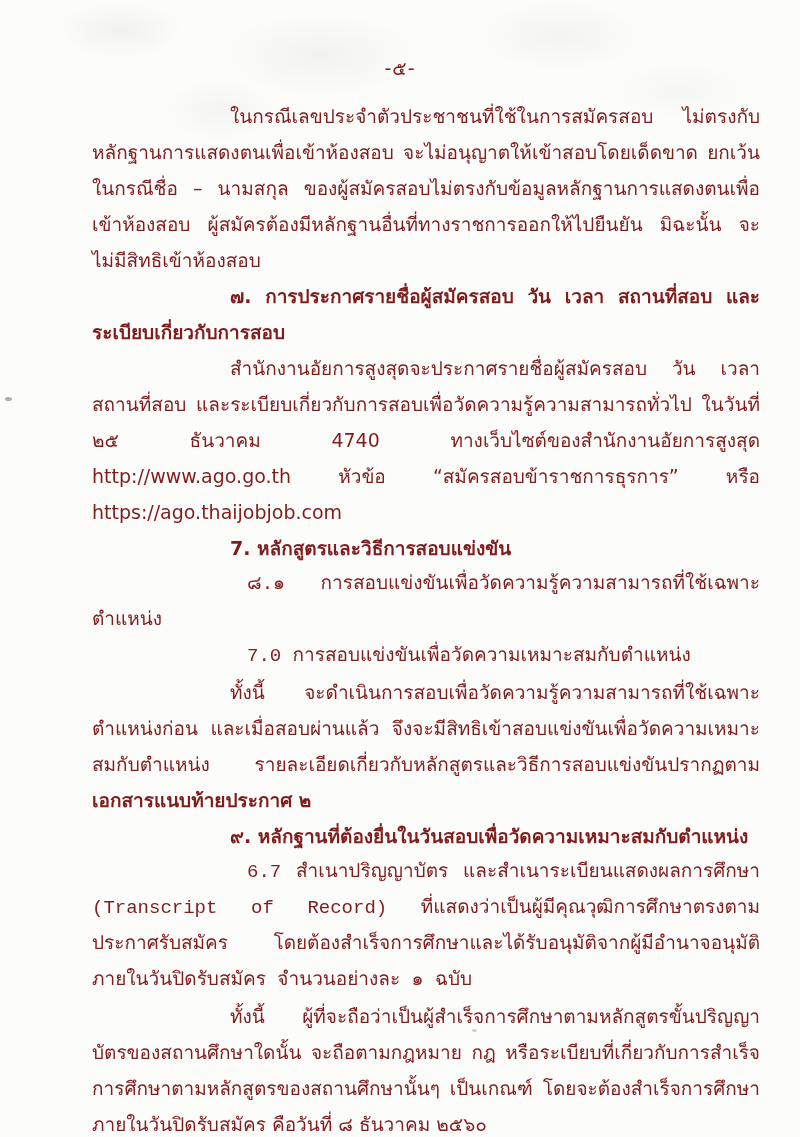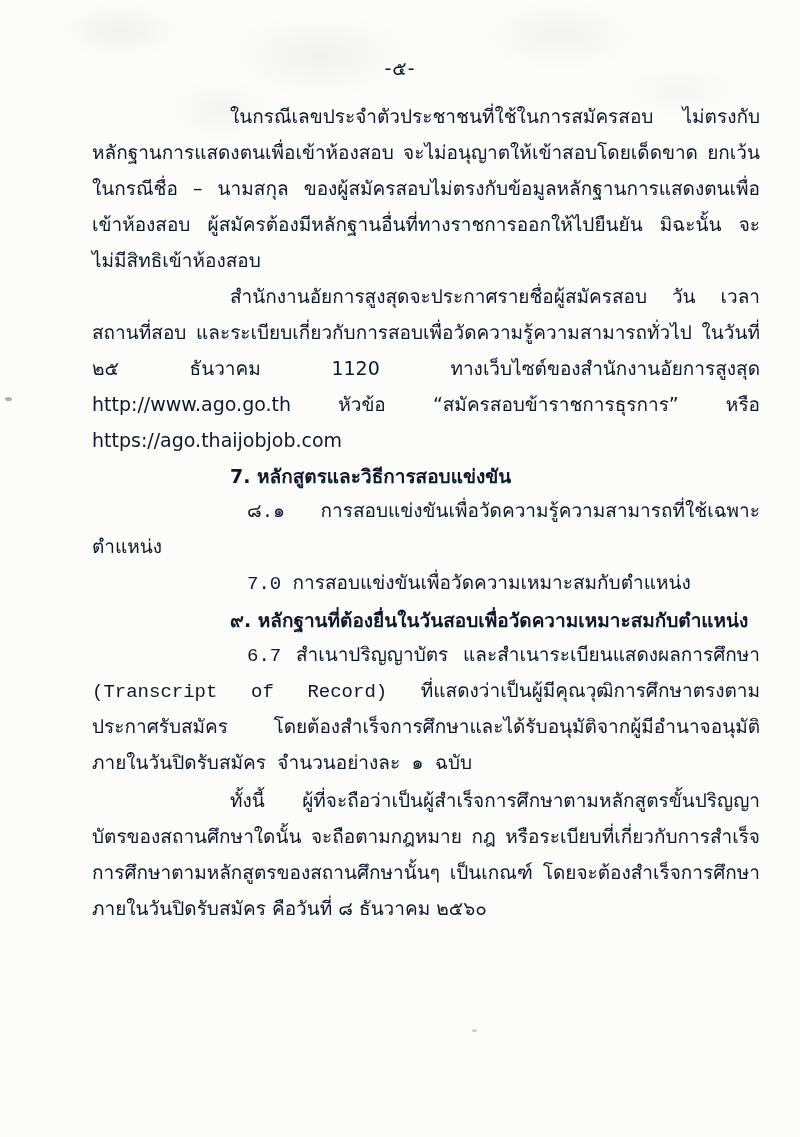--- a/index.html
+++ b/index.html
@@ -8,21 +8,21 @@
     background: #ffffff;
   }
   .page {
     position: relative;
     width: 800px;
     height: 1137px;
     margin: 0 auto;
     background: #fcfcfb;
     overflow: hidden;
     font-family: "DejaVu Sans", "Liberation Sans", sans-serif;
-    color: #0f172a;
+    color: #7f1d1d;
     box-sizing: border-box;
     padding-top: 50px;
   }
   
   .page::before {
     content: "";
     position: absolute;
     left: 0; top: 0; right: 0;
     height: 260px;
     pointer-events: none;
@@ -66,21 +66,23 @@
 <body>
 
 <div class="page">
   <div class="speck s1"></div>
   <div class="speck s2"></div>
 
   <p class="page-number">-๕-</p>
 
   <div class="doc-content">
       <p class="text-block para-indent"><span class="run">ในกรณีเลขประจำตัวประชาชนที่ใช้ในการสมัครสอบ ไม่ตรงกับหลักฐานการแสดงตนเพื่อเข้าห้องสอบ จะไม่อนุญาตให้เข้าสอบโดยเด็ดขาด ยกเว้น ในกรณีชื่อ – นามสกุล ของผู้สมัครสอบไม่ตรงกับข้อมูลหลักฐานการแสดงตนเพื่อเข้าห้องสอบ ผู้สมัครต้องมีหลักฐานอื่นที่ทางราชการออกให้ไปยืนยัน มิฉะนั้น จะไม่มีสิทธิเข้าห้องสอบ</span></p>
-      <p class="text-block para-indent"><span class="run">สำนักงานอัยการสูงสุดจะประกาศรายชื่อผู้สมัครสอบ วัน เวลา สถานที่สอบ และระเบียบเกี่ยวกับการสอบเพื่อวัดความรู้ความสามารถทั่วไป ในวันที่ ๒๕ ธันวาคม 1120 ทางเว็บไซต์ของสำนักงานอัยการสูงสุด http://www.ago.go.th หัวข้อ “สมัครสอบข้าราชการธุรการ” หรือ https://ago.thaijobjob.com</span></p>
+      <p class="text-block heading para-indent"><span class="run bold">๗. การประกาศรายชื่อผู้สมัครสอบ วัน เวลา สถานที่สอบ และระเบียบเกี่ยวกับการสอบ</span></p>
+      <p class="text-block para-indent"><span class="run">สำนักงานอัยการสูงสุดจะประกาศรายชื่อผู้สมัครสอบ วัน เวลา สถานที่สอบ และระเบียบเกี่ยวกับการสอบเพื่อวัดความรู้ความสามารถทั่วไป ในวันที่ ๒๕ ธันวาคม 4740 ทางเว็บไซต์ของสำนักงานอัยการสูงสุด http://www.ago.go.th หัวข้อ “สมัครสอบข้าราชการธุรการ” หรือ https://ago.thaijobjob.com</span></p>
       <p class="text-block heading para-indent"><span class="run bold">7. หลักสูตรและวิธีการสอบแข่งขัน</span></p>
       <p class="text-block sub-indent"><span class="run">๘.๑ การสอบแข่งขันเพื่อวัดความรู้ความสามารถที่ใช้เฉพาะตำแหน่ง</span></p>
       <p class="text-block sub-indent"><span class="run">7.0 การสอบแข่งขันเพื่อวัดความเหมาะสมกับตำแหน่ง</span></p>
+      <p class="text-block para-indent"><span class="run">ทั้งนี้ จะดำเนินการสอบเพื่อวัดความรู้ความสามารถที่ใช้เฉพาะตำแหน่งก่อน และเมื่อสอบผ่านแล้ว จึงจะมีสิทธิเข้าสอบแข่งขันเพื่อวัดความเหมาะสมกับตำแหน่ง รายละเอียดเกี่ยวกับหลักสูตรและวิธีการสอบแข่งขันปรากฏตาม</span><span class="run bold">เอกสารแนบท้ายประกาศ ๒</span></p>
       <p class="text-block heading para-indent"><span class="run bold">๙. หลักฐานที่ต้องยื่นในวันสอบเพื่อวัดความเหมาะสมกับตำแหน่ง</span></p>
       <p class="text-block sub-indent"><span class="run">6.7 สำเนาปริญญาบัตร และสำเนาระเบียนแสดงผลการศึกษา (Transcript of Record) ที่แสดงว่าเป็นผู้มีคุณวุฒิการศึกษาตรงตามประกาศรับสมัคร โดยต้องสำเร็จการศึกษาและได้รับอนุมัติจากผู้มีอำนาจอนุมัติภายในวันปิดรับสมัคร จำนวนอย่างละ ๑ ฉบับ</span></p>
       <p class="text-block para-indent"><span class="run">ทั้งนี้ ผู้ที่จะถือว่าเป็นผู้สำเร็จการศึกษาตามหลักสูตรขั้นปริญญาบัตรของสถานศึกษาใดนั้น จะถือตามกฎหมาย กฎ หรือระเบียบที่เกี่ยวกับการสำเร็จการศึกษาตามหลักสูตรของสถานศึกษานั้นๆ เป็นเกณฑ์ โดยจะต้องสำเร็จการศึกษาภายในวันปิดรับสมัคร คือวันที่ ๘ ธันวาคม ๒๕๖๐</span></p>
     </div>
 </div>
 
 </body></html>

